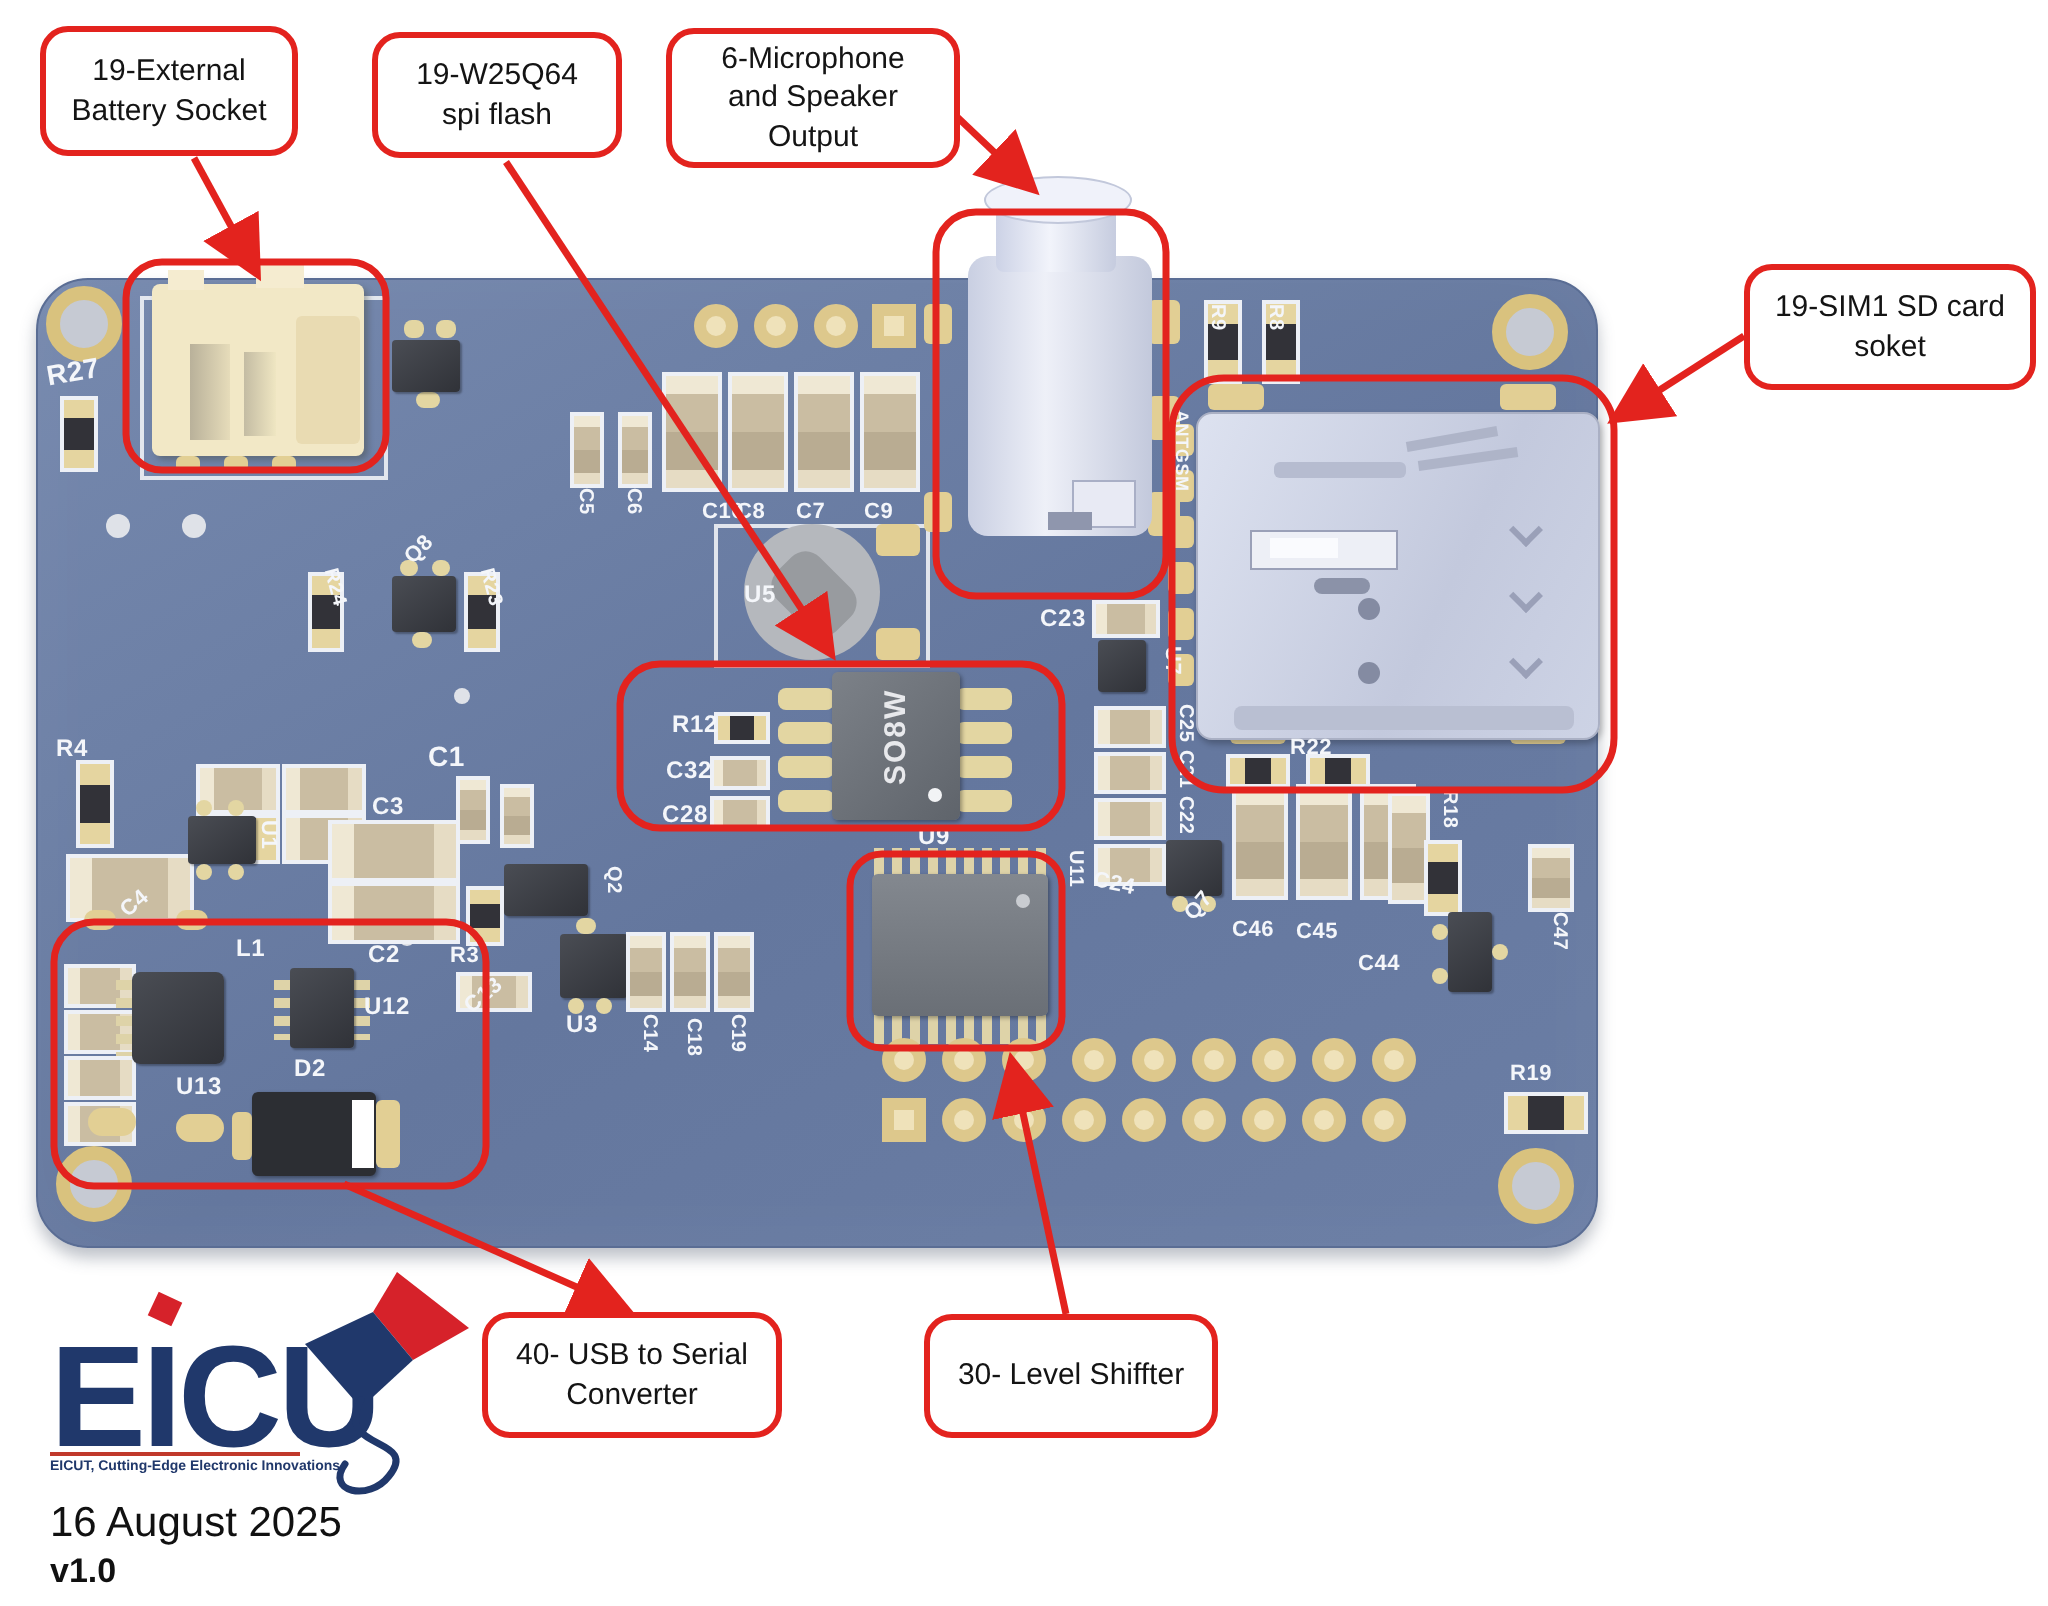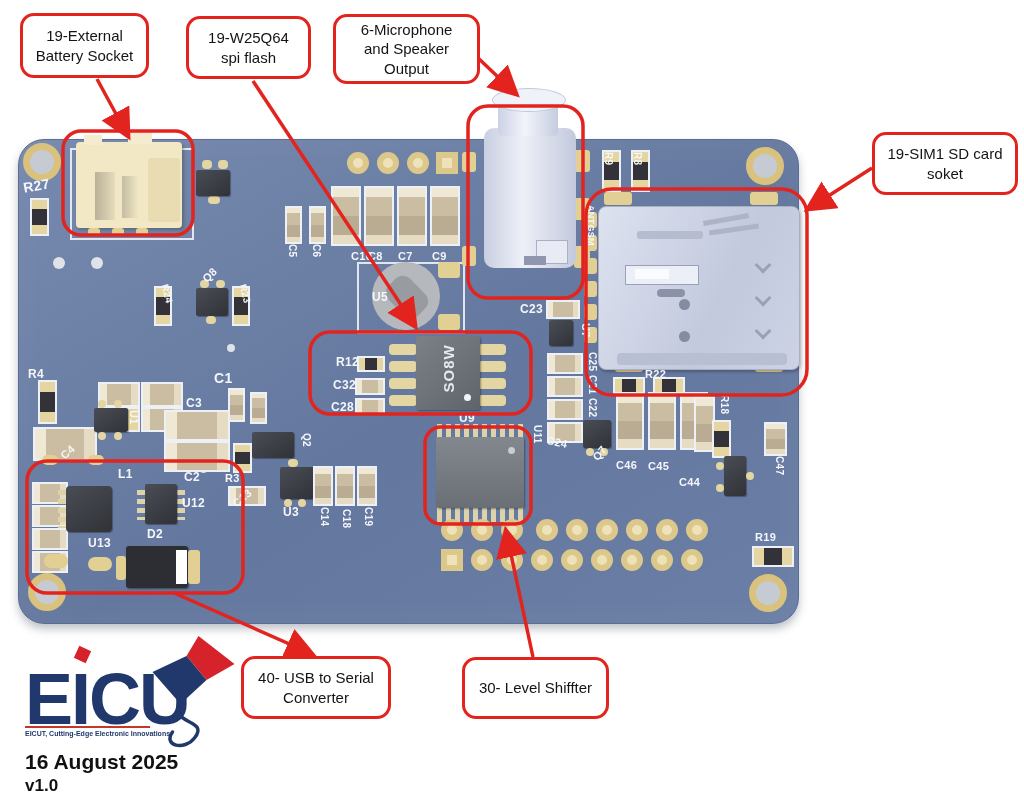--- a/index.html
+++ b/index.html
@@ -323,14 +323,14 @@
   <span style="position:absolute;left:0;top:18px;font-size:72px;font-weight:800;color:#20386b;letter-spacing:-2px;font-family:'Liberation Sans',sans-serif">EICU</span>
   <div style="position:absolute;left:51px;top:8px;width:13px;height:13px;background:#d6222a;transform:rotate(25deg)"></div>
   <svg style="position:absolute;left:109px;top:-6px" width="125" height="125" viewBox="0 0 120 125">
     <polygon points="62,2 98,30 70,46 50,22" fill="#d6222a"></polygon>
     <polygon points="50,22 70,46 44,70 16,38" fill="#20386b"></polygon>
     <path d="M44,66 C30,92 74,84 58,104 C48,117 26,112 36,98" stroke="#20386b" stroke-width="3.5" fill="none" stroke-linecap="round"></path>
   </svg>
   <div style="position:absolute;left:0;top:86px;width:125px;height:2px;background:#c0392b"></div>
   <span style="position:absolute;left:0;top:90px;font-size:7px;font-weight:bold;color:#20386b;white-space:nowrap">EICUT, Cutting-Edge Electronic Innovations</span>
 </div>
-<div class="abs" style="left:25px;top:750px;font-size:21px;font-weight:bold;color:#111;z-index:10">16 August 2025</div>
+<div class="abs" style="left:25px;top:750px;font-size:21px;font-weight:normal;color:#111;z-index:10">16 August 2025</div>
 <div class="abs" style="left:25px;top:776px;font-size:17px;font-weight:bold;color:#111;z-index:10">v1.0</div>
 
 </body></html>

